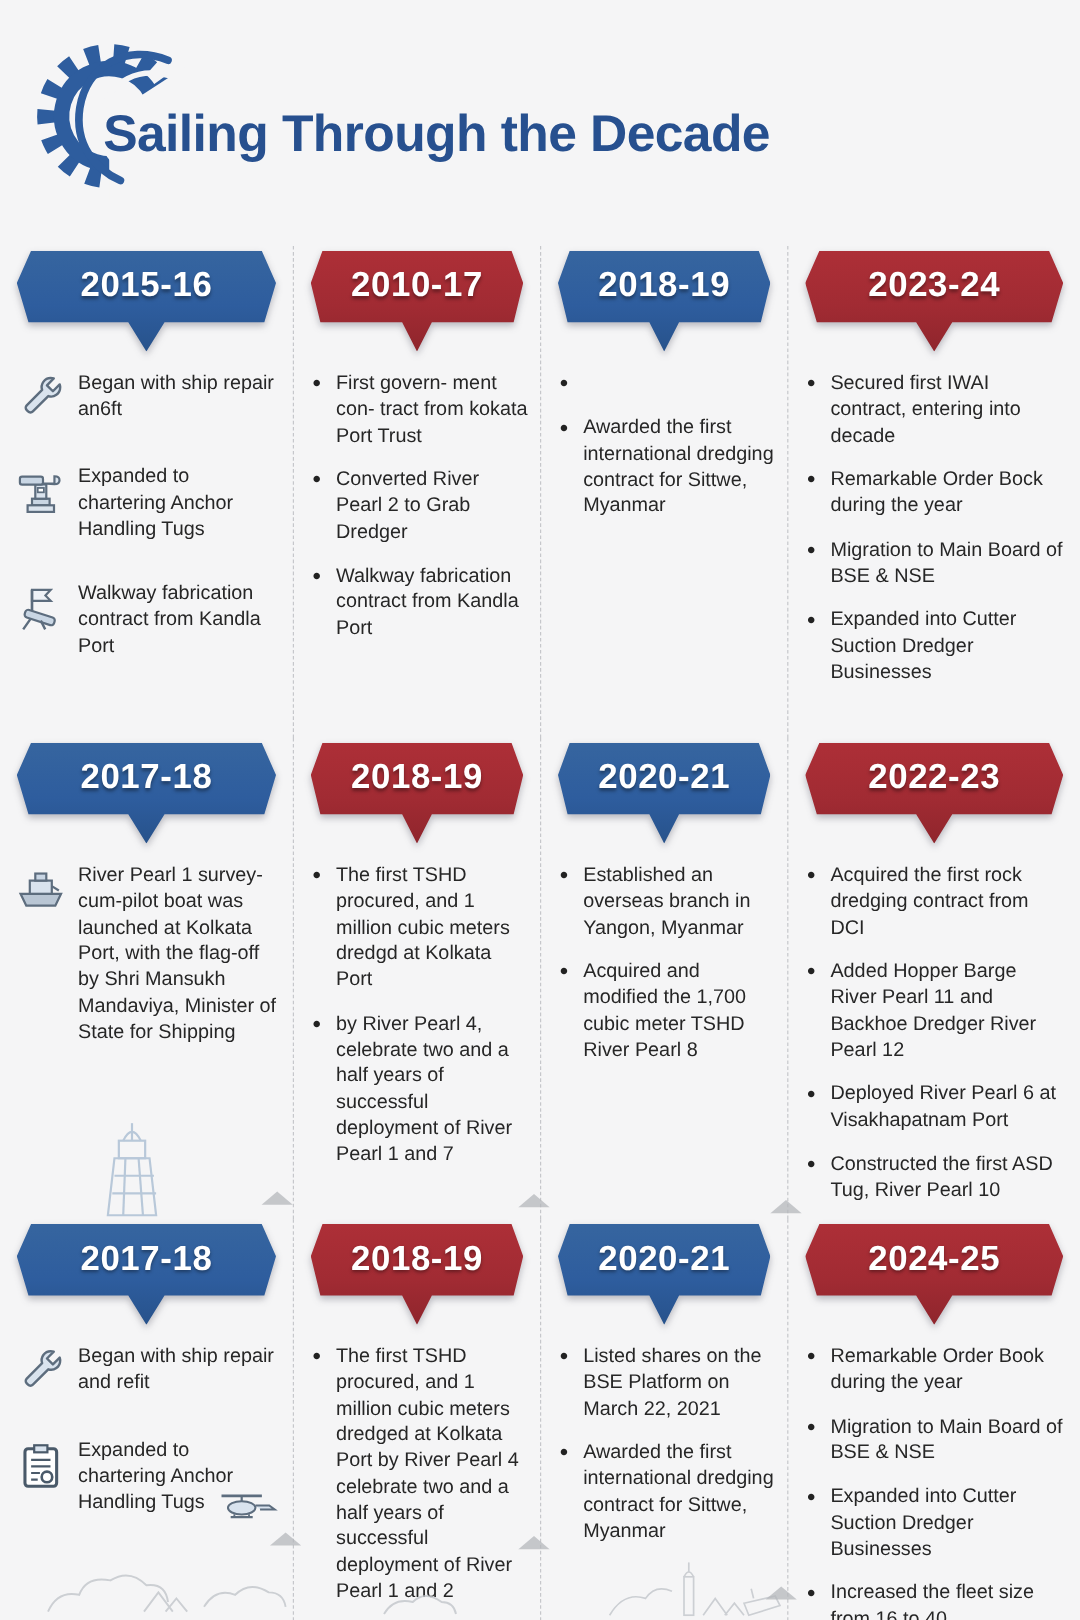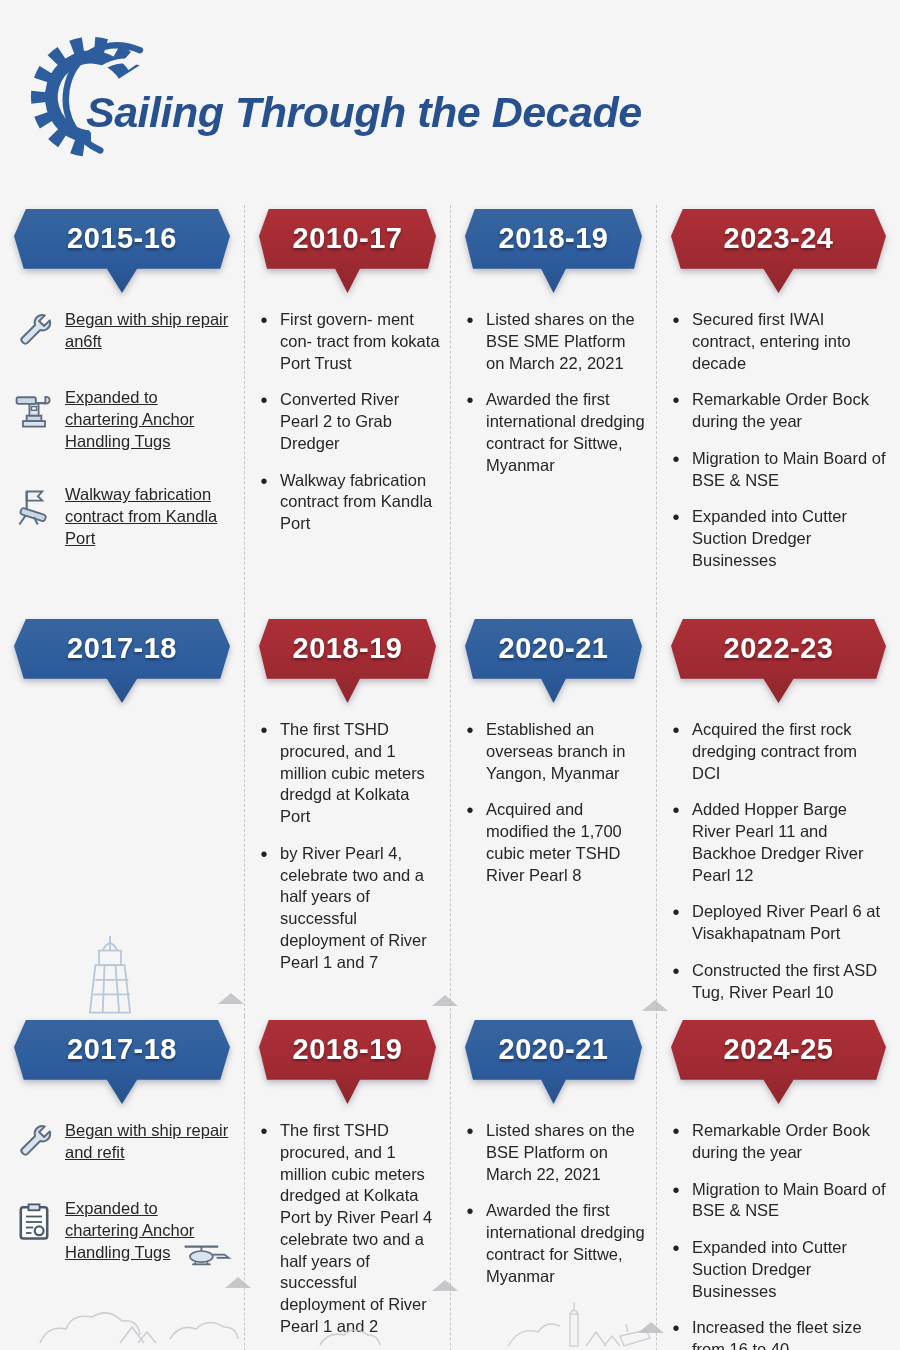--- a/index.html
+++ b/index.html
@@ -3,21 +3,21 @@
 <meta charset="utf-8">
 <style>
   html,body { margin:0; padding:0; }
   .page {
     position:relative; width:900px; height:1350px; overflow:hidden;
     background:#f5f5f6;
     font-family:"Liberation Sans","DejaVu Sans",sans-serif;
     color:#262626;
   }
   
-  .hdr { position:absolute; left:0; top:0; width:884px; height:190px;font-style:italic; }
+  .hdr { position:absolute; left:0; top:0; width:884px; height:190px; }
   .logo { position:absolute; left:28px; top:22px; width:140px; height:145px; }
   .title {
     position:absolute; left:86px; top:88px; margin:0;
     font-size:43px; font-weight:800; letter-spacing:-0.5px;
     color:var(--title,#27508f); white-space:nowrap;
   }
   
   .grid {
     position:absolute; left:0; top:205px; width:900px;
     display:grid;
@@ -40,21 +40,21 @@
   .banner-label {
     position:absolute; left:0; right:0; top:13px; text-align:center;
     color:#ffffff; font-size:29px; font-weight:800; letter-spacing:.5px;
     text-shadow:0 2px 3px rgba(0,0,0,.38);
   }
   
   .items { list-style:none; margin:16px 0 0 0; padding:0; }
   .item { display:flex; gap:9px; margin-bottom:15px; font-size:16.5px; line-height:1.32; }
   .item .marker { flex:0 0 14px; font-size:20px; line-height:1.1; text-align:center; color:#222; }
   .item .txt { flex:1 1 auto; }
-  .icon-item { margin-bottom:32px; position:relative;text-decoration:underline; }
+  .icon-item { margin-bottom:32px; position:relative; }
   .item-icon { flex:0 0 44px; width:44px; height:44px; margin-top:2px; }
   .trailing-icon { position:absolute; right:2px; top:44px; width:52px; height:26px; }
   
   .tri { position:absolute; width:0; height:0; opacity:.75;
          border-left:13px solid transparent; border-right:13px solid transparent;
          border-bottom:11px solid #b4b7bb; }
   .sketch { position:absolute; opacity:.8; }
 </style>
 </head>
 <body>
@@ -168,21 +168,20 @@
   </div>
 
   <div class="cell">
     <div class="banner blue">
       <div class="banner-shape"></div>
       <div class="banner-label">2018-19</div>
     </div>
     <ul class="items">
           <li class="item bullet-item">
             <span class="marker">•</span>
-            <span class="txt">Listed shares on the BSE SME Platform on March 22, 2021</span>
           </li>
           <li class="item bullet-item">
             <span class="marker">•</span>
             <span class="txt">Awarded the first international dredging contract for Sittwe, Myanmar</span>
           </li>
         </ul>
   </div>
 
   <div class="cell">
     <div class="banner red">
@@ -207,20 +206,28 @@
             <span class="txt">Expanded into Cutter Suction Dredger Businesses</span>
           </li>
         </ul>
   </div>
 
   <div class="cell">
     <div class="banner blue">
       <div class="banner-shape"></div>
       <div class="banner-label">2017-18</div>
     </div>
+    <ul class="items">
+          <li class="item icon-item">
+            <svg class="item-icon" viewBox="0 0 24 24">
+              <use href="#sym-boat"></use>
+            </svg>
+            <span class="txt">River Pearl 1 survey-cum-pilot boat was launched at Kolkata Port, with the flag-off by Shri Mansukh Mandaviya, Minister of State for Shipping</span>
+          </li>
+        </ul>
   </div>
 
   <div class="cell">
     <div class="banner red">
       <div class="banner-shape"></div>
       <div class="banner-label">2018-19</div>
     </div>
     <ul class="items">
           <li class="item bullet-item">
             <span class="marker">•</span>

